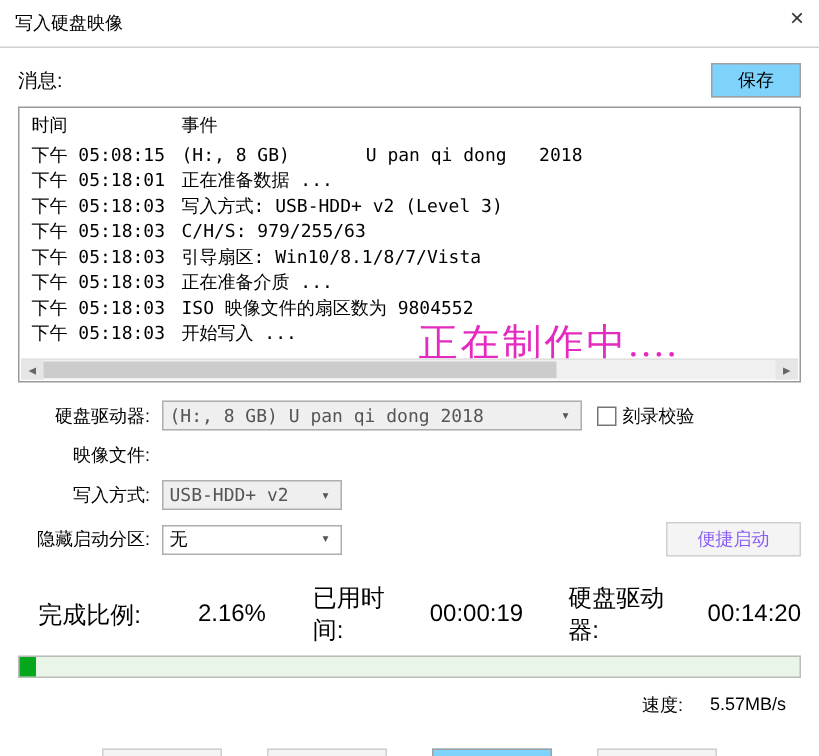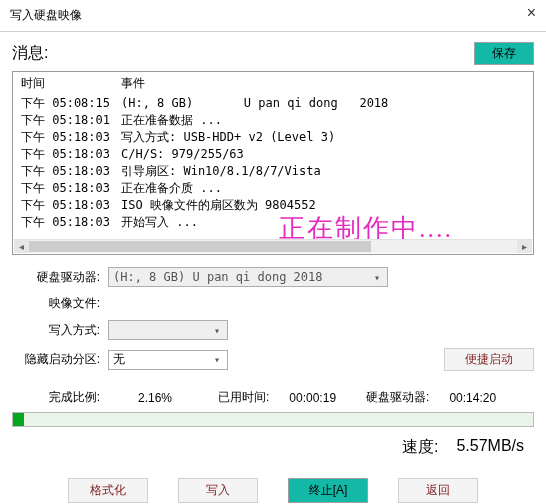--- a/index.html
+++ b/index.html
@@ -32,34 +32,34 @@
     color: #333;
   }
   .content {
     padding: 10px 12px 8px 12px;
   }
   .row-msg {
     display: flex;
     align-items: center;
     margin-bottom: 6px;
   }
-  .row-msg .msg-label { font-size: 16px; }
+  .row-msg .msg-label { font-size: 13px; }
   .row-msg .spacer { flex: 1; }
   .btn {
     border: 1px solid #a0a0a0;
-    background: #14b8a6;
+    background: #7dd3fc;
     padding: 2px 14px;
     font-size: 12px;
     cursor: pointer;
     font-family: inherit;
     min-width: 60px;
     text-align: center;
   }
   .btn.disabled {
-    color: #7f1d1d;
+    color: #8b5cf6;
     background: #f4f4f4;
     border-color: #cfcfcf;
     cursor: default;
   }
   .logbox {
     border: 1px solid #9a9a9a;
     height: 184px;
     background: #fff;
     margin-bottom: 10px;
     position: relative;
@@ -159,21 +159,21 @@
     margin-left: 10px;
     font-size: 12px;
   }
   .checkbox-wrap .box {
     width: 13px; height: 13px; border: 1px solid #777; margin-right: 4px;
     background: #fff;
   }
   .progress-row {
     display: flex;
     align-items: center;
-    font-size: 12px;
+    font-size: 16px;
     margin-top: 4px;
     gap: 30px;
   }
   .progress-row .p-lbl { width: 96px; text-align: right; padding-right: 8px;}
   .progress-row .p-val { width: 50px; }
   .progress-row .p-seg { display:flex; gap:20px; align-items:center;}
   .progressbar {
     border: 1px solid #bbb;
     background: #e8f5e8;
     height: 15px;
@@ -182,21 +182,21 @@
     position: relative;
   }
   .progressbar .fill {
     background: #05a81c;
     height: 100%;
     width: 2.16%;
   }
   .speed-row {
     display: flex;
     justify-content: flex-end;
-    font-size: 16px;
+    font-size: 12px;
     margin-top: 10px;
     gap: 18px;
     padding-right: 10px;
   }
   .button-row {
     display: flex;
     gap: 30px;
     justify-content: center;
     margin-top: 20px;
   }
@@ -244,29 +244,34 @@
   </div>
 
   <div class="form-area">
 
     <div class="form-row">
       <span class="lbl">硬盘驱动器:</span>
       <div class="select">
         <span>(H:, 8 GB)       U pan qi dong   2018</span>
         <span class="sel-arrow">▾</span>
       </div>
+      <div class="checkbox-wrap">
+        <span class="box"></span>
+        <span>刻录校验</span>
+      </div>
     </div>
 
     <div class="form-row">
       <span class="lbl">映像文件:</span>
     </div>
 
     <div class="form-row">
       <span class="lbl">写入方式:</span>
       <div class="select small">
+        <span>USB-HDD+ v2</span>
         <span class="sel-arrow">▾</span>
       </div>
     </div>
 
     <div class="form-row">
       <span class="lbl">隐藏启动分区:</span>
       <div class="select none">
         <span>无</span>
         <span class="sel-arrow">▾</span>
       </div>

